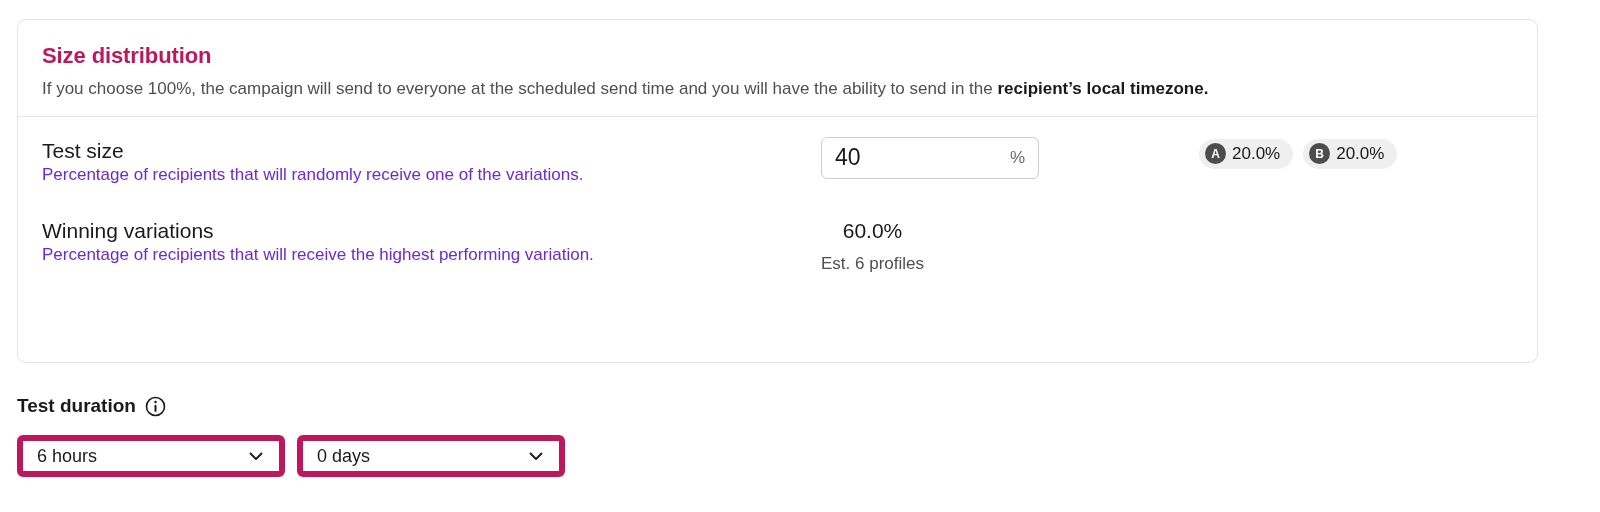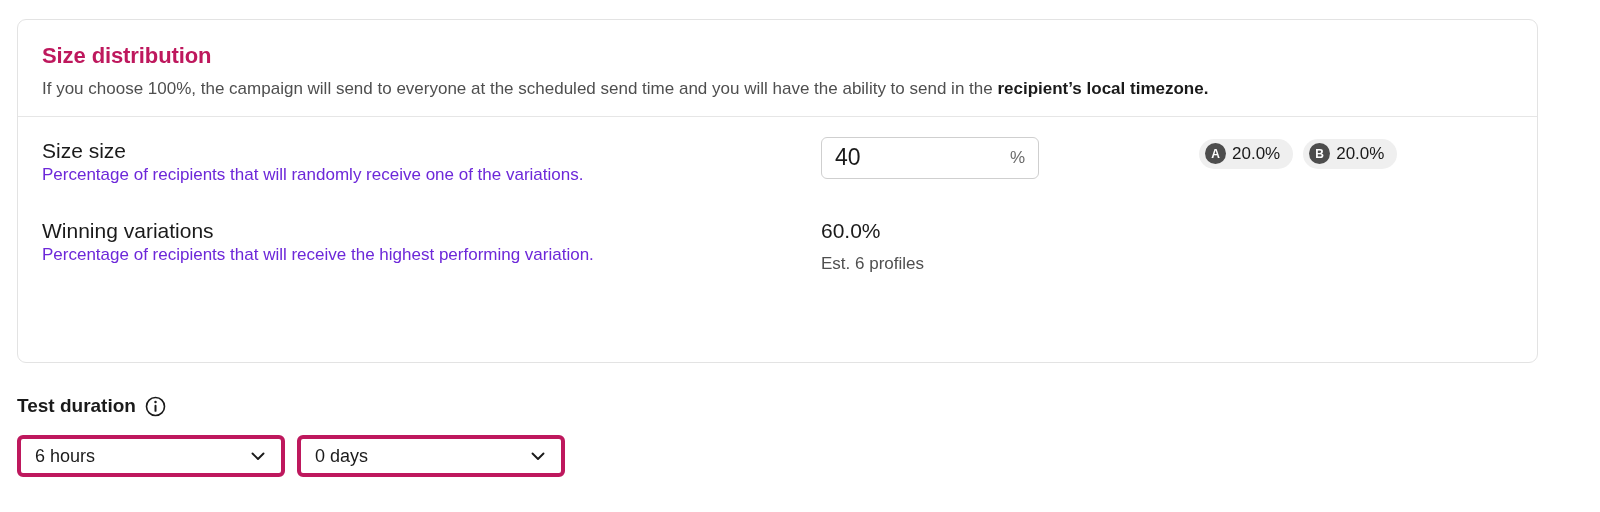--- a/index.html
+++ b/index.html
@@ -158,20 +158,21 @@
   .badge-text {
     font-size: 17px;
     color: #1a1a1a;
   }
 
   
   .winner-col {
     position: absolute;
     left: 779px;
     top: 32px;
+    text-align: center;
   }
   .winner-pct {
     font-size: 21px;
     color: #1a1a1a;
     line-height: 1.25;
   }
   .winner-est {
     margin-top: 9px;
     font-size: 17px;
     color: #4f4f4f;
@@ -205,21 +206,21 @@
   .selects {
     margin-top: 18px;
     display: flex;
     gap: 12px;
   }
   .select {
     position: relative;
     width: 268px;
     height: 42px;
     box-sizing: border-box;
-    border: 4px solid #be185d;
+    border: 6px solid #be185d;
     border-radius: 6px;
     background: #ffffff;
     display: flex;
     align-items: center;
   }
   .select .sel-value {
     padding-left: 14px;
     font-size: 18px;
     color: #1a1a1a;
   }
@@ -242,21 +243,21 @@
       <div class="card-title">Size distribution</div>
       <div class="card-subtitle">
         <span>If you choose 100%, the campaign will send to everyone at the scheduled send time and you will have the ability to send in the </span><span class="strong">recipient’s local timezone.</span>
       </div>
     </div>
 
     <div class="card-body">
 
       <div class="row row-testsize">
         <div class="row-left">
-          <div class="row-label">Size size</div>
+          <div class="row-label">Test size</div>
           <div class="row-desc">Percentage of recipients that will randomly receive one of the variations.</div>
         </div>
 
         <div class="control-col">
           <div class="num-input">
             <input class="value" type="text" value="40" style="">
             <span class="suffix">%</span>
           </div>
         </div>
 

